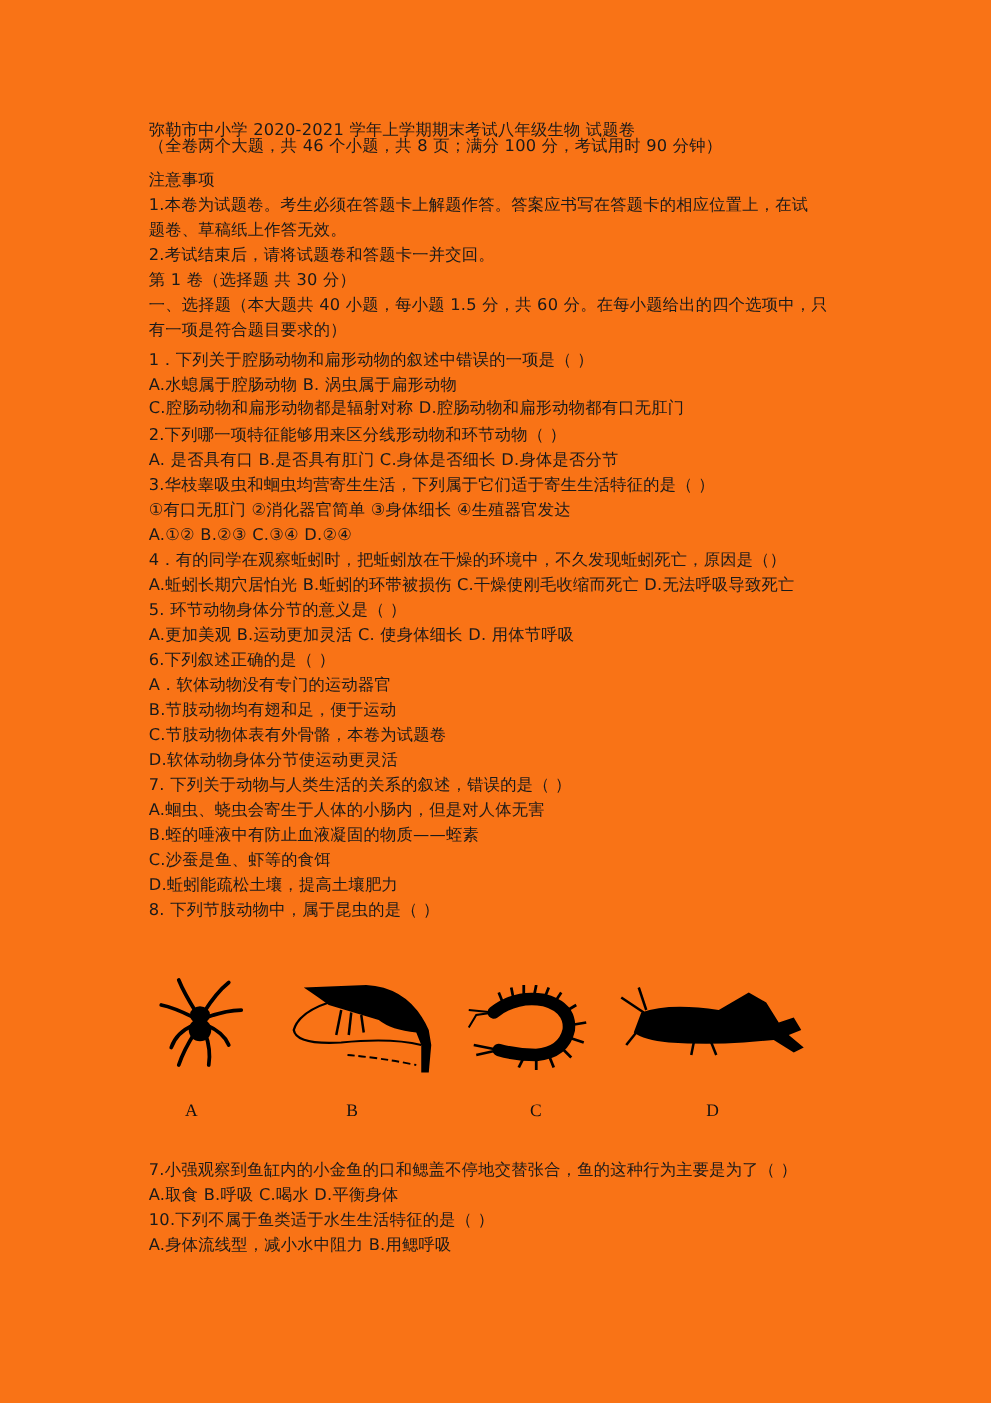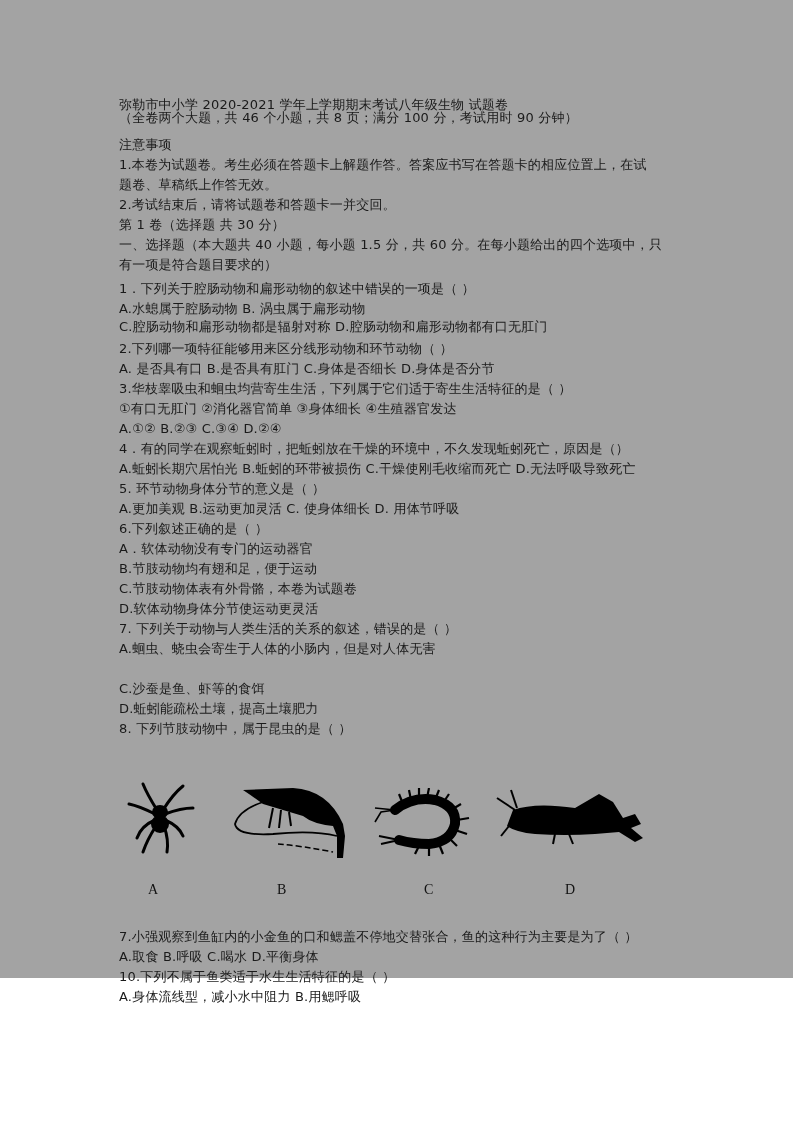--- a/index.html
+++ b/index.html
@@ -1,17 +1,17 @@
 <!DOCTYPE html>
 <html><head>
 <meta charset="utf-8">
 <style>
   html, body { margin: 0; padding: 0; background: #ffffff; }
   body { width: 793px; height: 1122px; position: relative; overflow: hidden; }
-  .page { position: absolute; left: 0; top: 0; width: 793px; height: 978px; background: #a3a3a3; }
+  .page { position: absolute; left: 0; top: 0; width: 793px; height: 1122px; background: #f97316; }
   .line {
     position: absolute; left: 119px; white-space: nowrap;
     font-family: "DejaVu Sans", "Liberation Sans", sans-serif;
     font-size: 13px; line-height: 16px; color: #1a1a1a; letter-spacing: 0.2px;
   }
   .figure { position: absolute; left: 115px; top: 770px; width: 540px; height: 135px; }
   .animal { position: absolute; }
   .fig-label {
     position: absolute; font-family: "Liberation Serif", serif; font-size: 14px; color: #111;
   }
@@ -49,20 +49,21 @@
   <div class="line" style="top:501px">A.更加美观  B.运动更加灵活  C.  使身体细长  D.  用体节呼吸</div>
 
   <div class="line" style="top:521px">6.下列叙述正确的是（  ）</div>
   <div class="line" style="top:541px">A．软体动物没有专门的运动器官</div>
   <div class="line" style="top:561px">B.节肢动物均有翅和足，便于运动</div>
   <div class="line" style="top:581px">C.节肢动物体表有外骨骼，本卷为试题卷</div>
   <div class="line" style="top:601px">D.软体动物身体分节使运动更灵活</div>
 
   <div class="line" style="top:621px">7.  下列关于动物与人类生活的关系的叙述，错误的是（  ）</div>
   <div class="line" style="top:641px">A.蛔虫、蛲虫会寄生于人体的小肠内，但是对人体无害</div>
+  <div class="line" style="top:661px">B.蛭的唾液中有防止血液凝固的物质——蛭素</div>
   <div class="line" style="top:681px">C.沙蚕是鱼、虾等的食饵</div>
   <div class="line" style="top:701px">D.蚯蚓能疏松土壤，提高土壤肥力</div>
 
   <div class="line" style="top:721px">8.  下列节肢动物中，属于昆虫的是（  ）</div>
 
   <div class="figure">
 
     <svg class="animal" style="left:10px;top:10px" width="70" height="75" viewBox="0 0 70 75">
       <g stroke="#000" stroke-width="3" fill="none" stroke-linecap="round">
         <path d="M32 30 Q22 14 18 4"></path>

